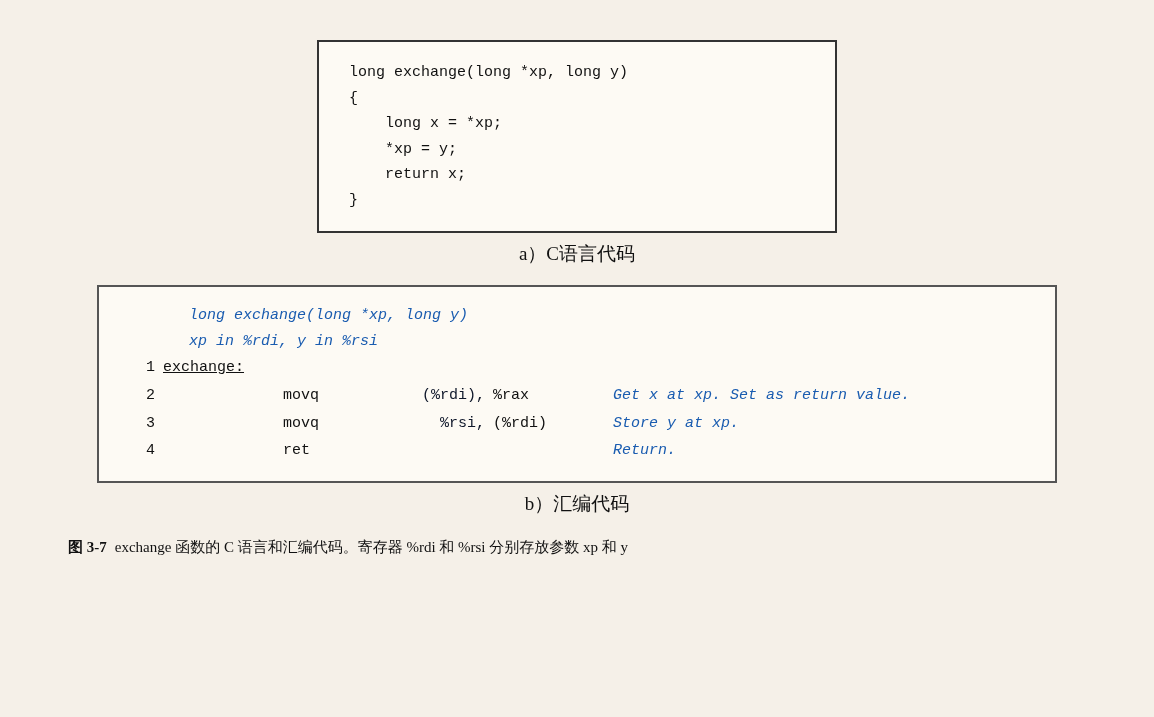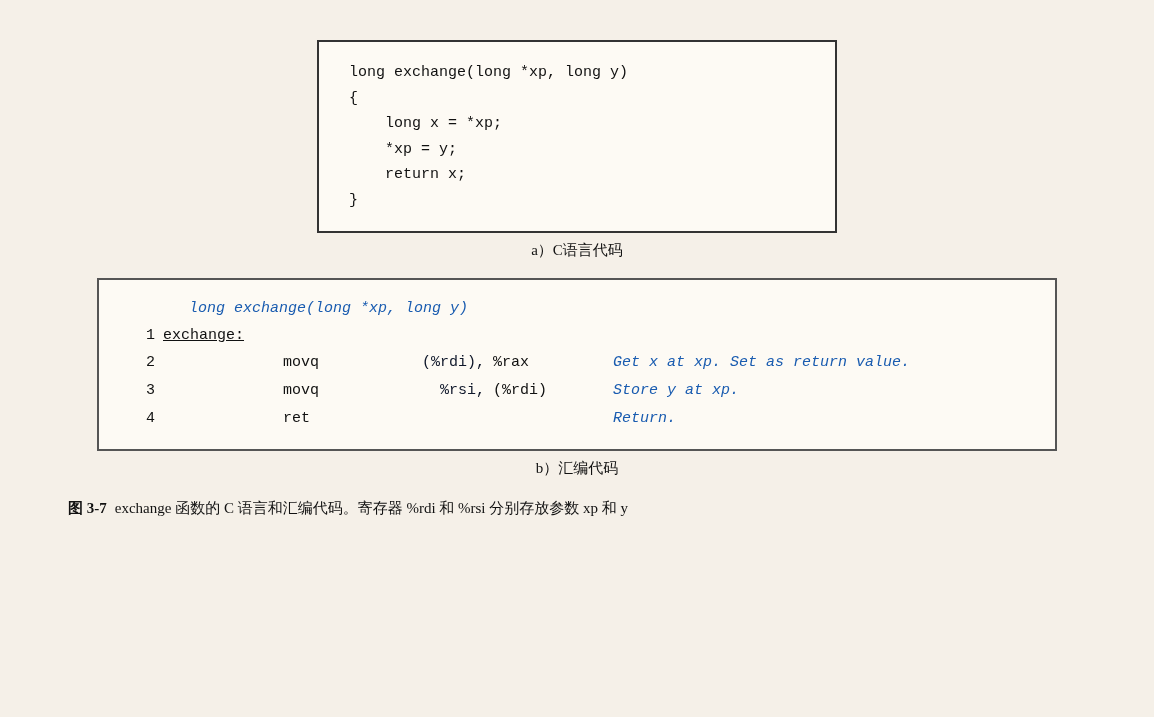--- a/index.html
+++ b/index.html
@@ -23,21 +23,21 @@
     .c-code-box pre {
       font-family: 'Courier New', Courier, monospace;
       font-size: 15px;
       line-height: 1.7;
       color: #111;
       white-space: pre;
     }
 
     .caption {
       text-align: center;
-      font-size: 15px;
+      font-size: 19px;
       margin-bottom: 18px;
       font-family: 'Times New Roman', serif;
     }
 
     
     .asm-code-box {
       border: 2px solid #555;
       background: #fdfaf4;
       width: 960px;
       margin: 10px auto 8px auto;
@@ -126,20 +126,21 @@
     long x = *xp;
     *xp = y;
     return x;
 }</pre>
 </div>
 
 <div class="caption">a）C语言代码</div>
 
 <div class="asm-code-box">
   <div class="asm-header">long exchange(long *xp, long y)</div>
+  <div class="asm-header">xp in %rdi, y in %rsi</div>
 
   <table class="asm-table">
     <tbody id="asm-body">
     <tr>
           <td class="line-num">1</td>
           <td class="label-col">exchange:</td>
           <td class="opcode-col"></td>
           <td class="operand1-col"></td>
           <td class="operand2-col"></td>
           <td class="comment-col"></td>

